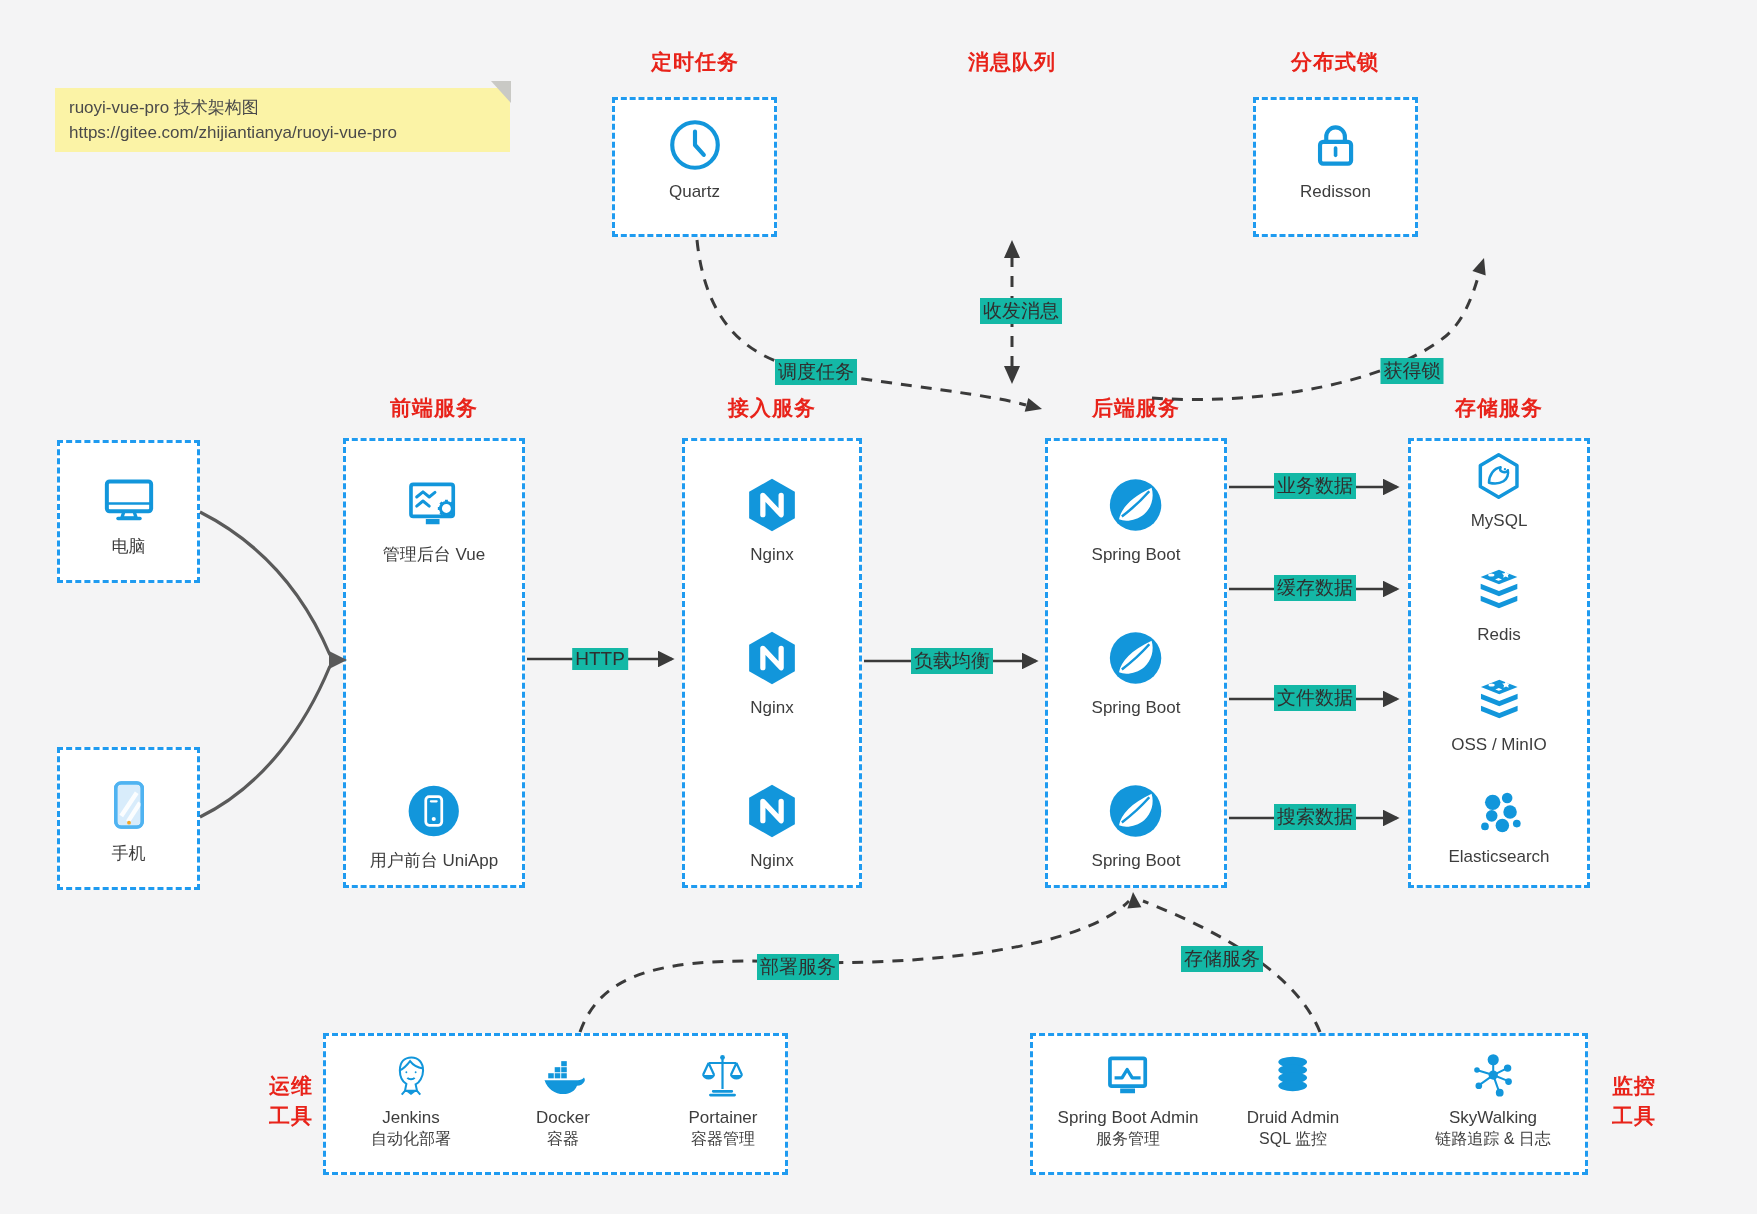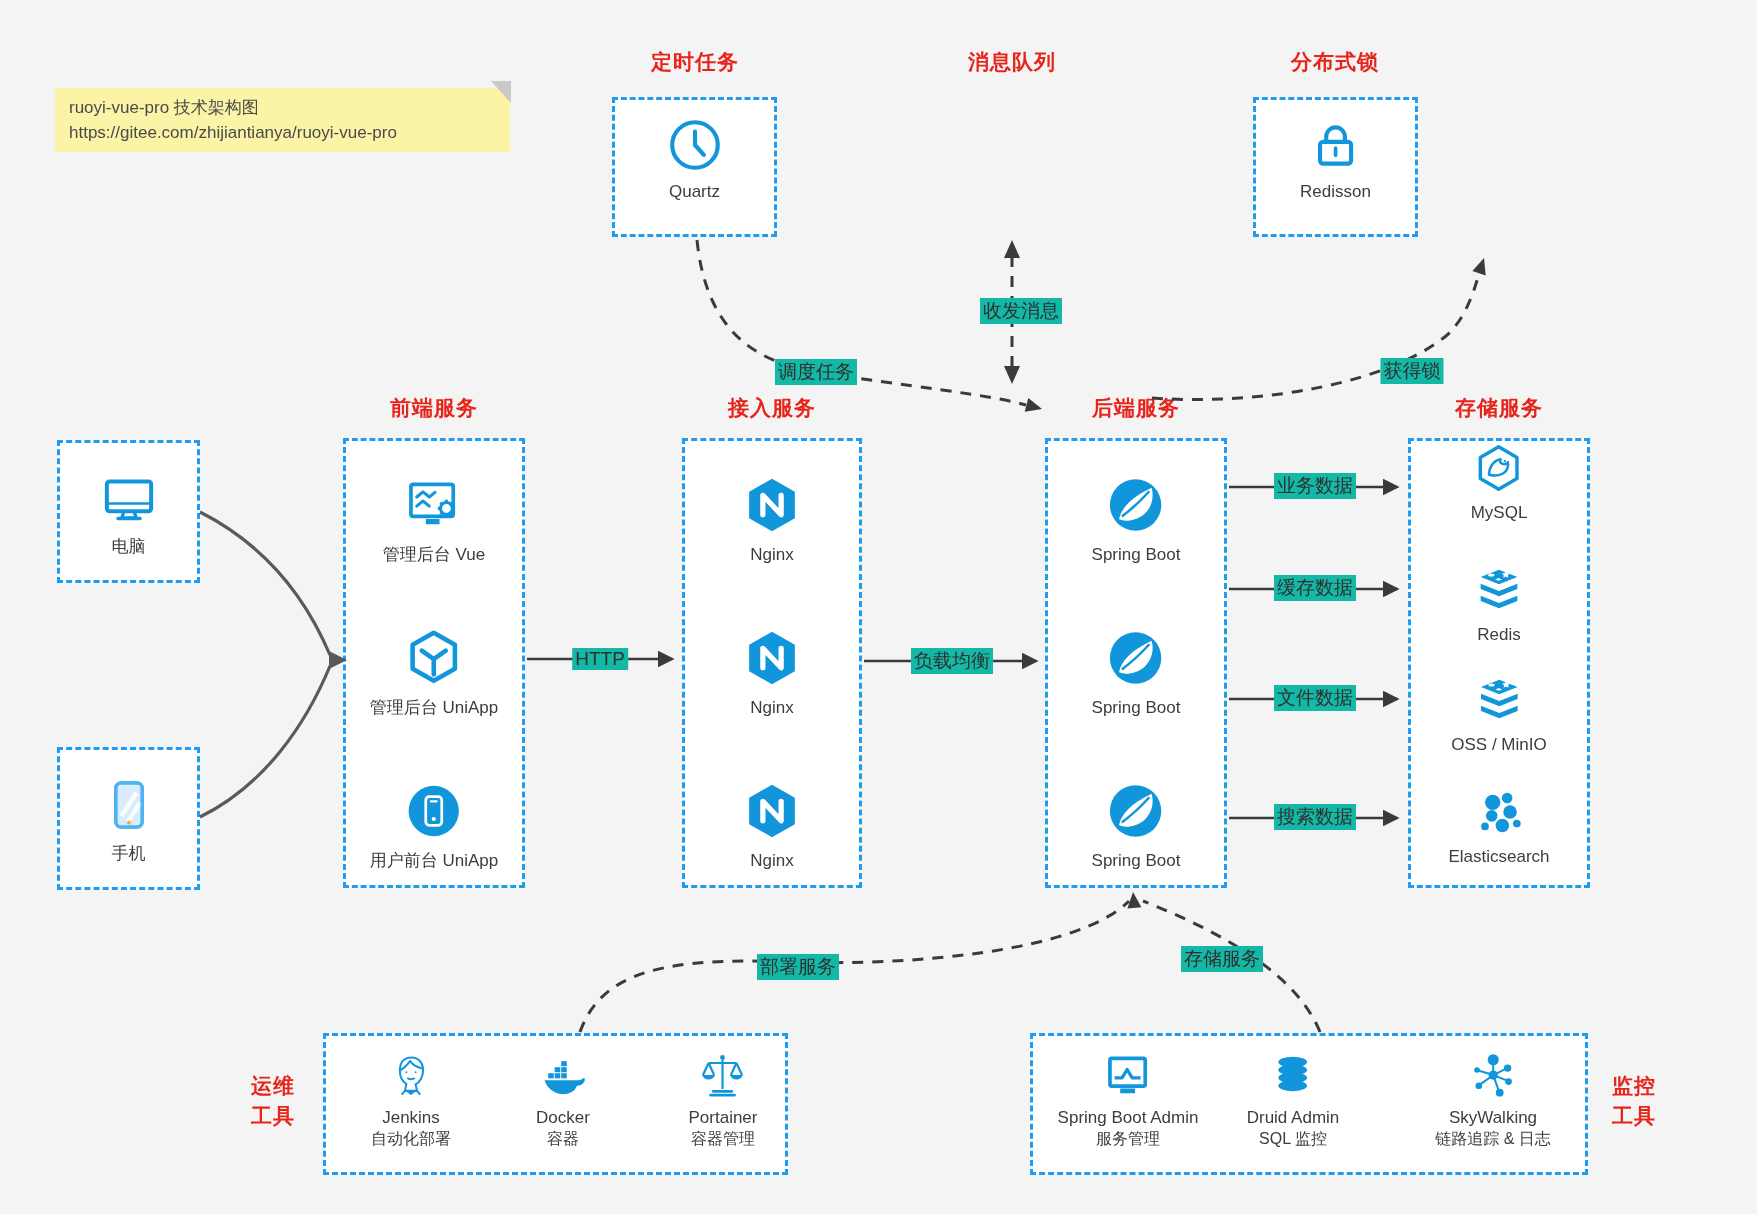--- a/index.html
+++ b/index.html
@@ -109,29 +109,20 @@
             <path d="M13 29 l5.5-4.5 5.5 4.5" fill="none" stroke="#1296db" stroke-width="2.6" stroke-linecap="round" stroke-linejoin="round"></path>
             <g stroke="#1296db" stroke-width="2.6" fill="#ffffff">
               <circle cx="39" cy="31" r="5.2"></circle>
               <path d="M39 23.5 v3 M39 35.5 v3 M31.5 31 h3 M43.5 31 h3 M33.8 25.8 l2.1 2.1 M42.1 34.1 l2.1 2.1 M44.2 25.8 l-2.1 2.1 M35.9 34.1 l-2.1 2.1" fill="none"></path>
             </g>
             <path d="M21 42.5 h12" stroke="#1296db" stroke-width="4.5"></path>
           </svg>
       </span>
       <span class="nlabel">管理后台 Vue</span>
     </div>
-    <div class="node" style="left:50%;top:185px">
-      <span>
-        <svg width="64" height="64" viewBox="0 0 56 56">
-            <path d="M28 6 L46.5 16.5 V37.5 L28 48 L9.5 37.5 V16.5 Z" fill="none" stroke="#1296db" stroke-width="4" stroke-linejoin="round"></path>
-            <path d="M28 29 L17.5 21.5 M28 29 L38.5 21.5 M28 29 V42.5" fill="none" stroke="#1296db" stroke-width="4" stroke-linecap="round"></path>
-          </svg>
-      </span>
-      <span class="nlabel">管理后台 UniApp</span>
-    </div>
     <div class="node" style="left:50%;top:338px">
       <span>
         <svg width="64" height="64" viewBox="0 0 56 56">
             <circle cx="28" cy="28" r="22" fill="#1296db"></circle>
             <rect x="21" y="15.5" width="14" height="25" rx="3" fill="none" stroke="#ffffff" stroke-width="2.4"></rect>
             <path d="M25.5 19.5 h5" stroke="#ffffff" stroke-width="2" stroke-linecap="round"></path>
             <circle cx="28" cy="35" r="1.8" fill="#ffffff"></circle>
           </svg>
       </span>
       <span class="nlabel">用户前台 UniApp</span>
@@ -195,21 +186,21 @@
             <circle cx="28" cy="28" r="22.5" fill="#1296db"></circle>
             <path d="M42 13 C44.5 21 42 30.5 35.5 36 C29 41.5 19.5 43 13.5 40.5 C15.5 31 24 21.5 42 13 Z" fill="#ffffff"></path>
             <path d="M16 38 C24 32 32 25 40 16" fill="none" stroke="#1296db" stroke-width="2.2"></path>
           </svg>
       </span>
       <span class="nlabel">Spring Boot</span>
     </div>
   </div>
 
   <div class="gbox" style="left:1408px;top:438px;width:182px;height:450px">
-    <div class="node" style="left:50%;top:0">
+    <div class="node" style="left:50%;top:8px">
       <span>
         <svg width="54" height="54" viewBox="0 0 56 56">
             <path d="M28 6 L47 17 V39 L28 50 L9 39 V17 Z" fill="none" stroke="#1296db" stroke-width="3.6" stroke-linejoin="round"></path>
             <path d="M18 35 C18 27 23 20 30 19 C29 21 29.5 22.5 31.5 23.5 C34 24.8 36.5 24 37.5 22 C38.5 26 37 31 33 33.5 C29.5 35.7 24 36.5 18 35 Z" fill="none" stroke="#1296db" stroke-width="2.6" stroke-linejoin="round"></path>
             <circle cx="34.5" cy="21" r="1.2" fill="#1296db"></circle>
           </svg>
       </span>
       <span class="nlabel">MySQL</span>
     </div>
     <div class="node" style="left:50%;top:122px">
@@ -249,21 +240,21 @@
               <circle cx="31" cy="42" r="7"></circle>
               <circle cx="13" cy="43" r="4"></circle>
               <circle cx="46" cy="40" r="4"></circle>
             </g>
           </svg>
       </span>
       <span class="nlabel">Elasticsearch</span>
     </div>
   </div>
 
-  <div class="sidelabel" style="left:233px;top:1071px;width:80px;text-align:center">
+  <div class="sidelabel" style="left:233px;top:1071px;width:80px;text-align:right">
     <div>运维</div>
     <div>工具</div>
   </div>
   <div class="gbox" style="left:323px;top:1033px;width:465px;height:142px">
     <div class="node" style="left:85px;top:14px">
       <span>
         <svg width="52" height="52" viewBox="0 0 56 56">
             <g fill="none" stroke="#1296db" stroke-width="2.2">
               <path d="M16 22 C16 13 21 8 28.5 8 C36 8 41 13.5 41 22 C41 29 37 35 33 37 L34.5 44 H21.5 L23 36.5 C19 34 16 29 16 22 Z"></path>
               <path d="M16 22 C20 20 24 16 27 12 C30 16 35 19 41 20"></path>

